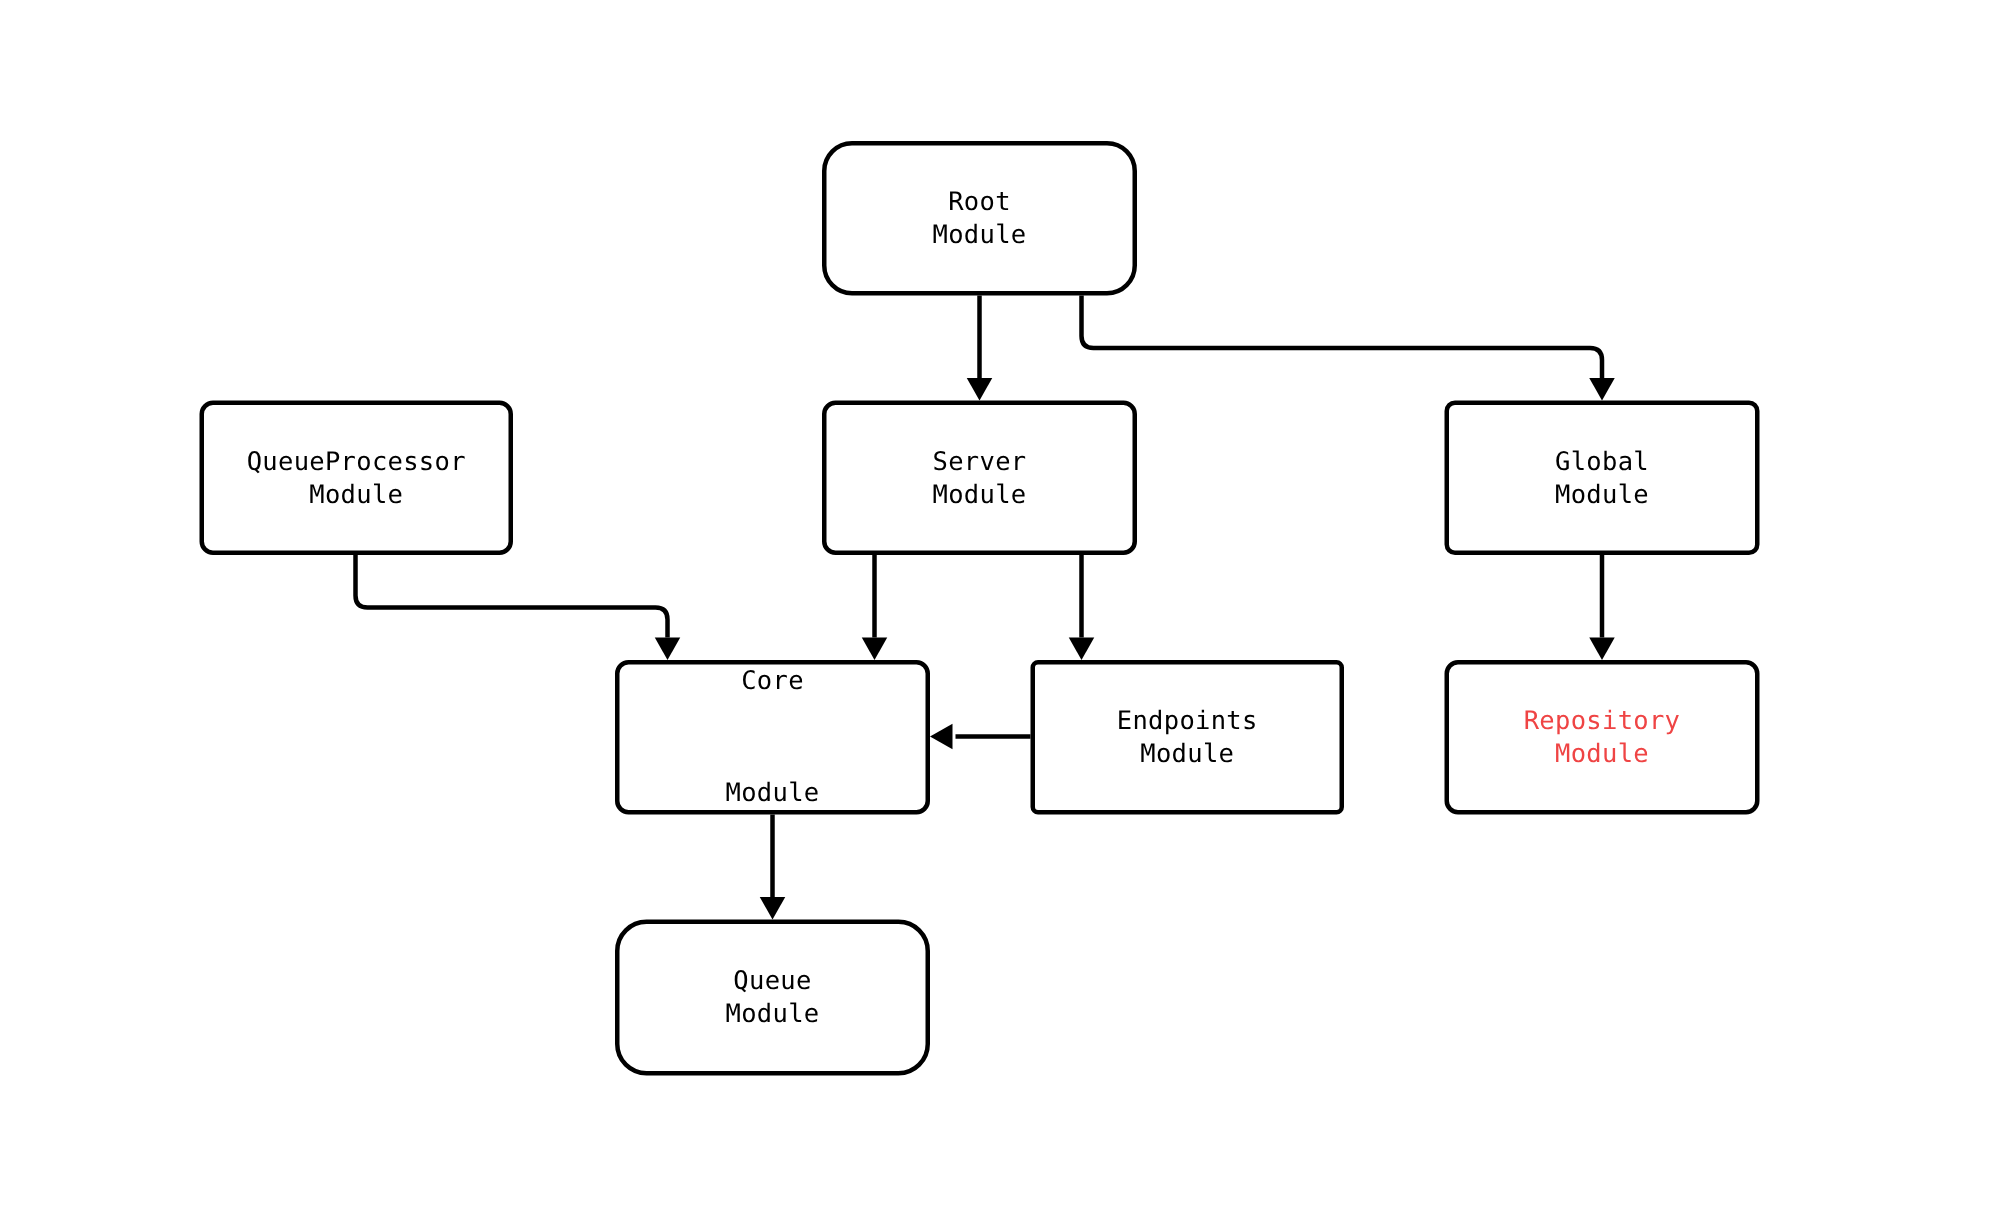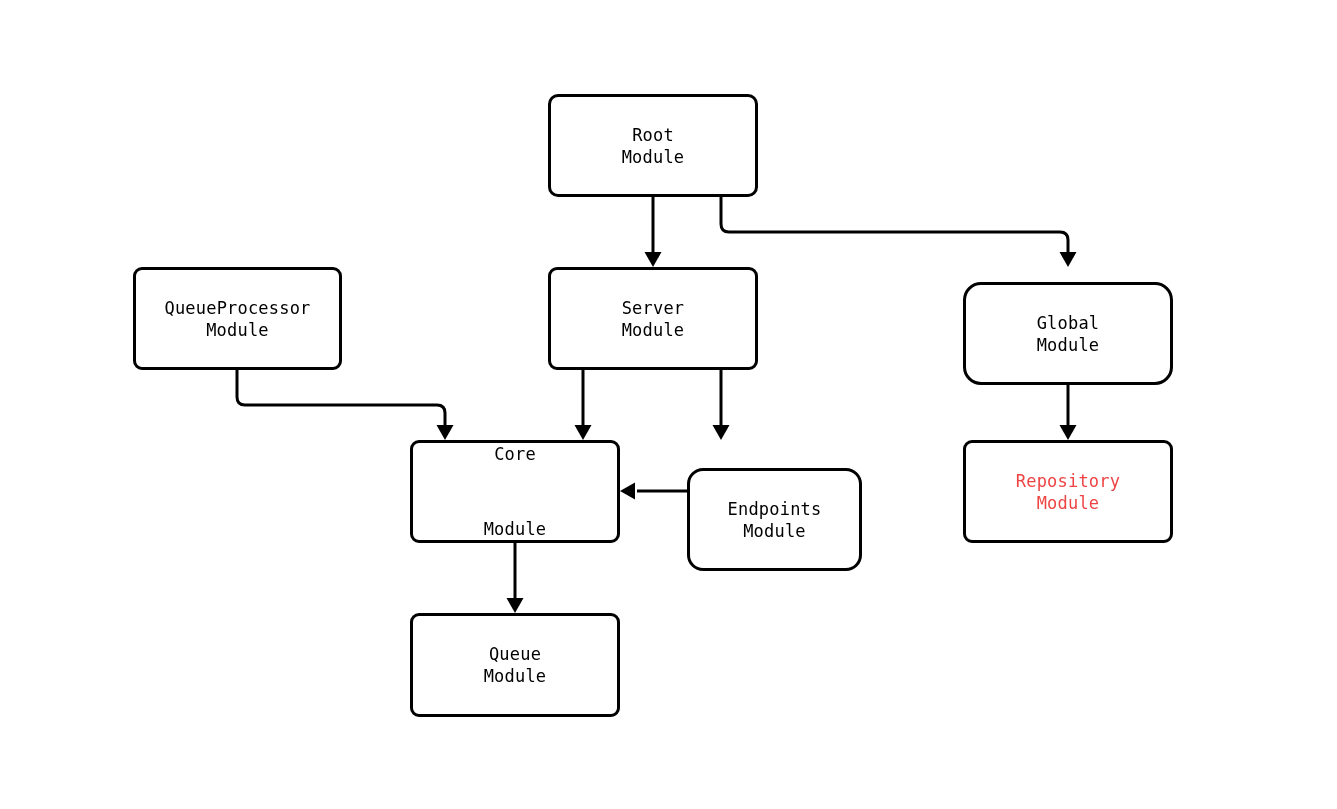--- a/index.html
+++ b/index.html
@@ -79,53 +79,53 @@
       <g>
         <path d="M 687 491 L 637 491" fill="none" stroke="#000000" stroke-width="3" stroke-linecap="butt"></path>
         <polygon points="635,482.5 635,499.5 620,491" fill="#000000"></polygon>
       </g>
       <g>
         <path d="M 515 543 L 515 598" fill="none" stroke="#000000" stroke-width="3" stroke-linecap="butt"></path>
         <polygon points="506.5,598 523.5,598 515,613" fill="#000000"></polygon>
       </g>
     </svg>
 
-  <div class="node" style="left: 548px; top: 94px; width: 210px; height: 103px; border-width: 3px; border-color: rgb(0, 0, 0); border-radius: 10px; color: rgb(0, 0, 0);">
+  <div class="node" style="left: 548px; top: 94px; width: 210px; height: 103px; border-width: 3px; border-color: rgb(0, 0, 0); border-radius: 20px; color: rgb(0, 0, 0);">
     <span class="node-line">Root</span>
     <span class="node-line">Module</span>
   </div>
 
   <div class="node" style="left: 133px; top: 267px; width: 209px; height: 103px; border-width: 3px; border-color: rgb(0, 0, 0); border-radius: 9px; color: rgb(0, 0, 0);">
     <span class="node-line">QueueProcessor</span>
     <span class="node-line">Module</span>
   </div>
 
   <div class="node" style="left: 548px; top: 267px; width: 210px; height: 103px; border-width: 3px; border-color: rgb(0, 0, 0); border-radius: 9px; color: rgb(0, 0, 0);">
     <span class="node-line">Server</span>
     <span class="node-line">Module</span>
   </div>
 
-  <div class="node" style="left: 963px; top: 267px; width: 210px; height: 103px; border-width: 3px; border-color: rgb(0, 0, 0); border-radius: 18px; color: rgb(0, 0, 0); margin-top: 15px;">
+  <div class="node" style="left: 963px; top: 267px; width: 210px; height: 103px; border-width: 3px; border-color: rgb(0, 0, 0); border-radius: 7px; color: rgb(0, 0, 0);">
     <span class="node-line">Global</span>
     <span class="node-line">Module</span>
   </div>
 
   <div class="node" style="left: 410px; top: 440px; width: 210px; height: 103px; border-width: 3px; border-color: rgb(0, 0, 0); border-radius: 9px; color: rgb(0, 0, 0); justify-content: space-between;">
     <span class="node-line">Core</span>
     <span class="node-line">Module</span>
   </div>
 
-  <div class="node" style="left: 687px; top: 440px; width: 175px; height: 103px; border-width: 3px; border-color: rgb(0, 0, 0); border-radius: 16px; color: rgb(0, 0, 0); margin-top: 28px;">
+  <div class="node" style="left: 687px; top: 440px; width: 209px; height: 103px; border-width: 3px; border-color: rgb(0, 0, 0); border-radius: 5px; color: rgb(0, 0, 0);">
     <span class="node-line">Endpoints</span>
     <span class="node-line">Module</span>
   </div>
 
   <div class="node" style="left: 963px; top: 440px; width: 210px; height: 103px; border-width: 3px; border-color: rgb(0, 0, 0); border-radius: 9px; color: #ef4444;">
     <span class="node-line">Repository</span>
     <span class="node-line">Module</span>
   </div>
 
-  <div class="node" style="left: 410px; top: 613px; width: 210px; height: 104px; border-width: 3px; border-color: rgb(0, 0, 0); border-radius: 9px; color: rgb(0, 0, 0);">
+  <div class="node" style="left: 410px; top: 613px; width: 210px; height: 104px; border-width: 3px; border-color: rgb(0, 0, 0); border-radius: 21px; color: rgb(0, 0, 0);">
     <span class="node-line">Queue</span>
     <span class="node-line">Module</span>
   </div>
 
 </div>
 
 </body></html>

